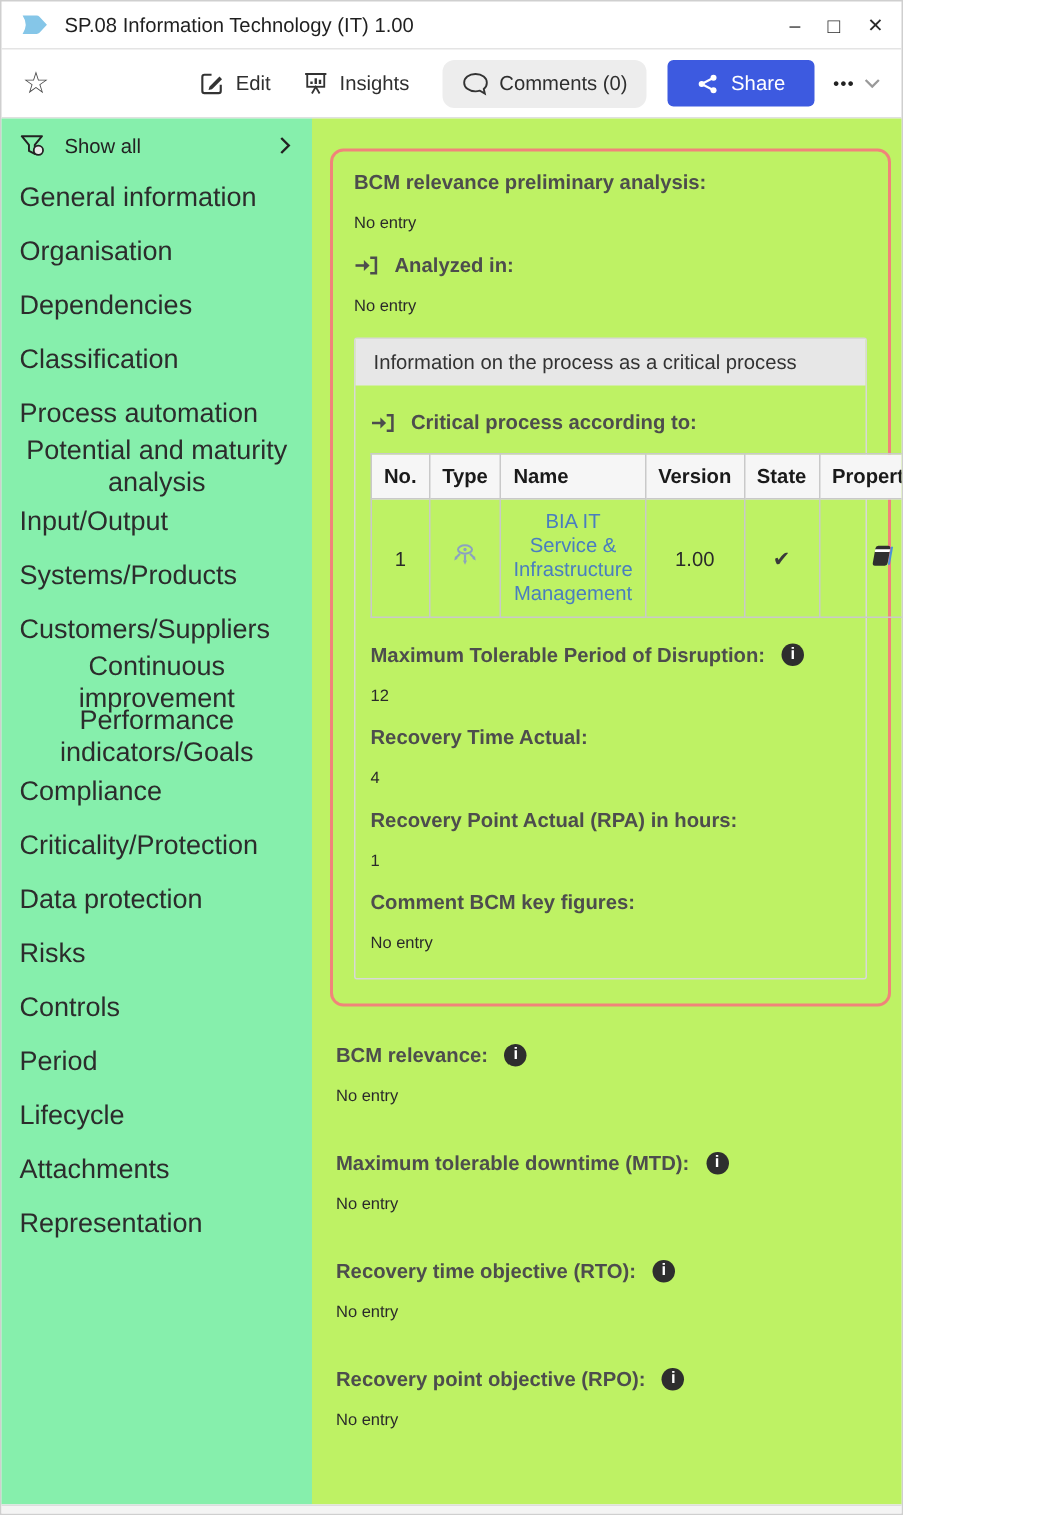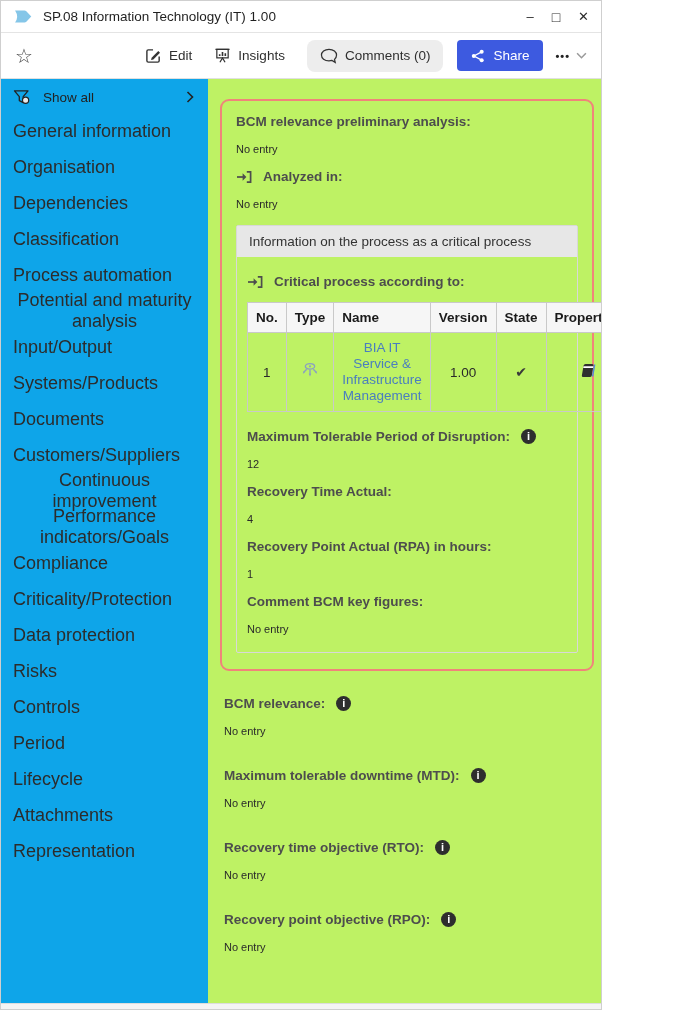--- a/index.html
+++ b/index.html
@@ -13,29 +13,29 @@
   .win-controls { display:flex; align-items:center; gap:18px; }
   .win-btn { font-size:13px; color:#2b2b2b; cursor:pointer; line-height:1; }
   .win-btn.max { font-size:14px; }
 
   
   .toolbar { height:46px; flex:0 0 46px; display:flex; align-items:center; padding:0 14px; border-bottom:1px solid #e0e0e0; }
   .star { font-size:20px; color:#4a4a4a; cursor:pointer; line-height:1; }
   .tb-spacer { flex:1; }
   .tb-item { display:flex; align-items:center; gap:7px; font-size:13.5px; color:#2f2f2f; margin-left:22px; cursor:pointer; }
   .chip { background:#ededed; border-radius:8px; padding:8px 13px; margin-left:22px; }
-  .share-btn { background:var(--accent,#3d5ae0); color:#fff; border:none; border-radius:4px; padding:8px 14px; font-size:13.5px; font-family:inherit; display:flex; align-items:center; gap:8px; margin-left:14px; cursor:pointer; }
+  .share-btn { background:var(--accent,#3d5ae0); color:#fff; border:none; border-radius:4px; padding:8px 20px; font-size:13.5px; font-family:inherit; display:flex; align-items:center; gap:8px; margin-left:14px; cursor:pointer; }
   .more { display:flex; align-items:center; gap:6px; margin-left:12px; cursor:pointer; }
   .more-dots { font-size:11px; font-weight:bold; color:#222; letter-spacing:1px; }
 
   
   .bodyrow { flex:1; display:flex; min-height:0; }
 
   
-  .sidebar { width:207px; flex:0 0 207px; background:#0ea5e9; padding-top:2px; overflow:hidden; }
+  .sidebar { width:207px; flex:0 0 207px; background:#86efac; padding-top:2px; overflow:hidden; }
   .showall { height:32px; display:flex; align-items:center; gap:13px; padding:0 14px 0 12px; font-size:13.5px; color:#222; cursor:pointer; }
   .showall-chev { margin-left:auto; display:flex; }
   .side-item { height:36px; display:flex; align-items:center; padding:0 12px; font-size:18px; color:#2c2c2c; cursor:pointer;text-align:center; }
   .side-item.selected { background:#ffffff; }
 
   
   .main { flex:1; padding:20px 7px 0 12px; overflow:hidden; background:#bef264; }
 
   .hl-box { border:2px solid var(--highlight,#f0847a); border-radius:9px; padding:12px 14px 4px; }
 
@@ -171,23 +171,20 @@
           <span>Process automation</span>
         </div>
       <div class="side-item">
           <span>Potential and maturity analysis</span>
         </div>
       <div class="side-item">
           <span>Input/Output</span>
         </div>
       <div class="side-item">
           <span>Systems/Products</span>
-        </div>
-      <div class="side-item">
-          <span>Documents</span>
         </div>
       <div class="side-item">
           <span>Customers/Suppliers</span>
         </div>
       <div class="side-item">
           <span>Continuous improvement</span>
         </div>
       <div class="side-item">
           <span>Performance indicators/Goals</span>
         </div>

